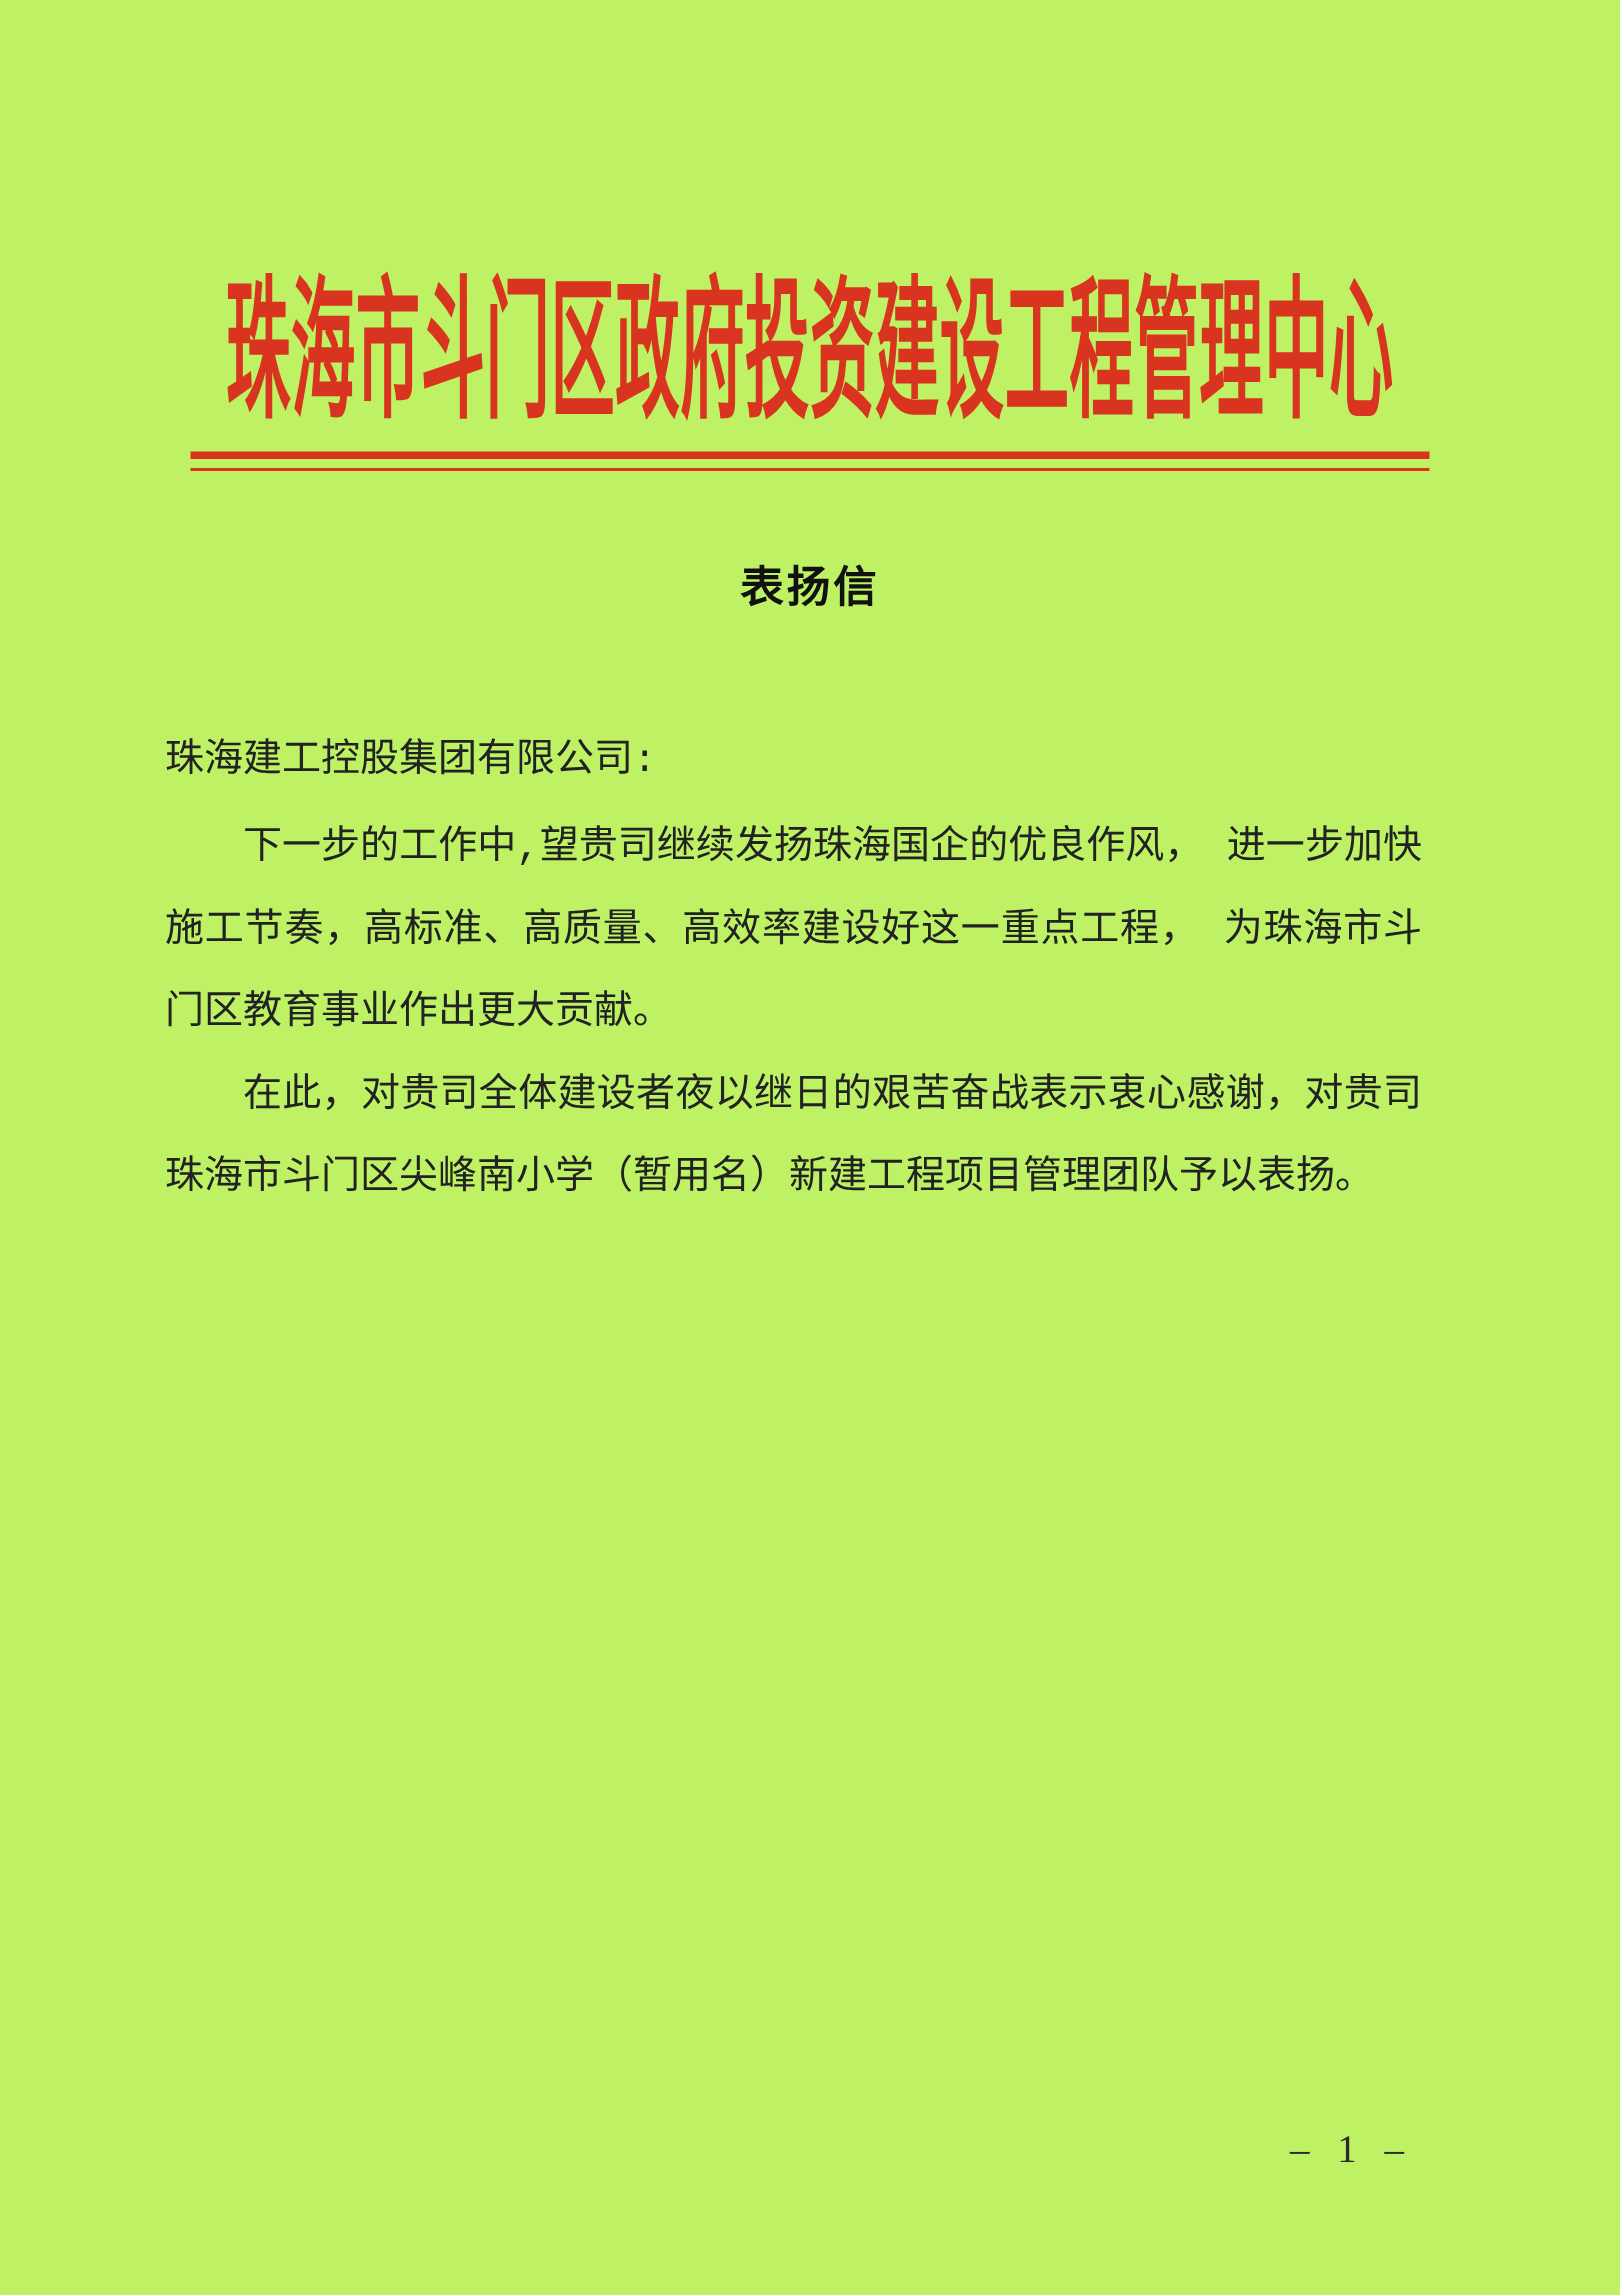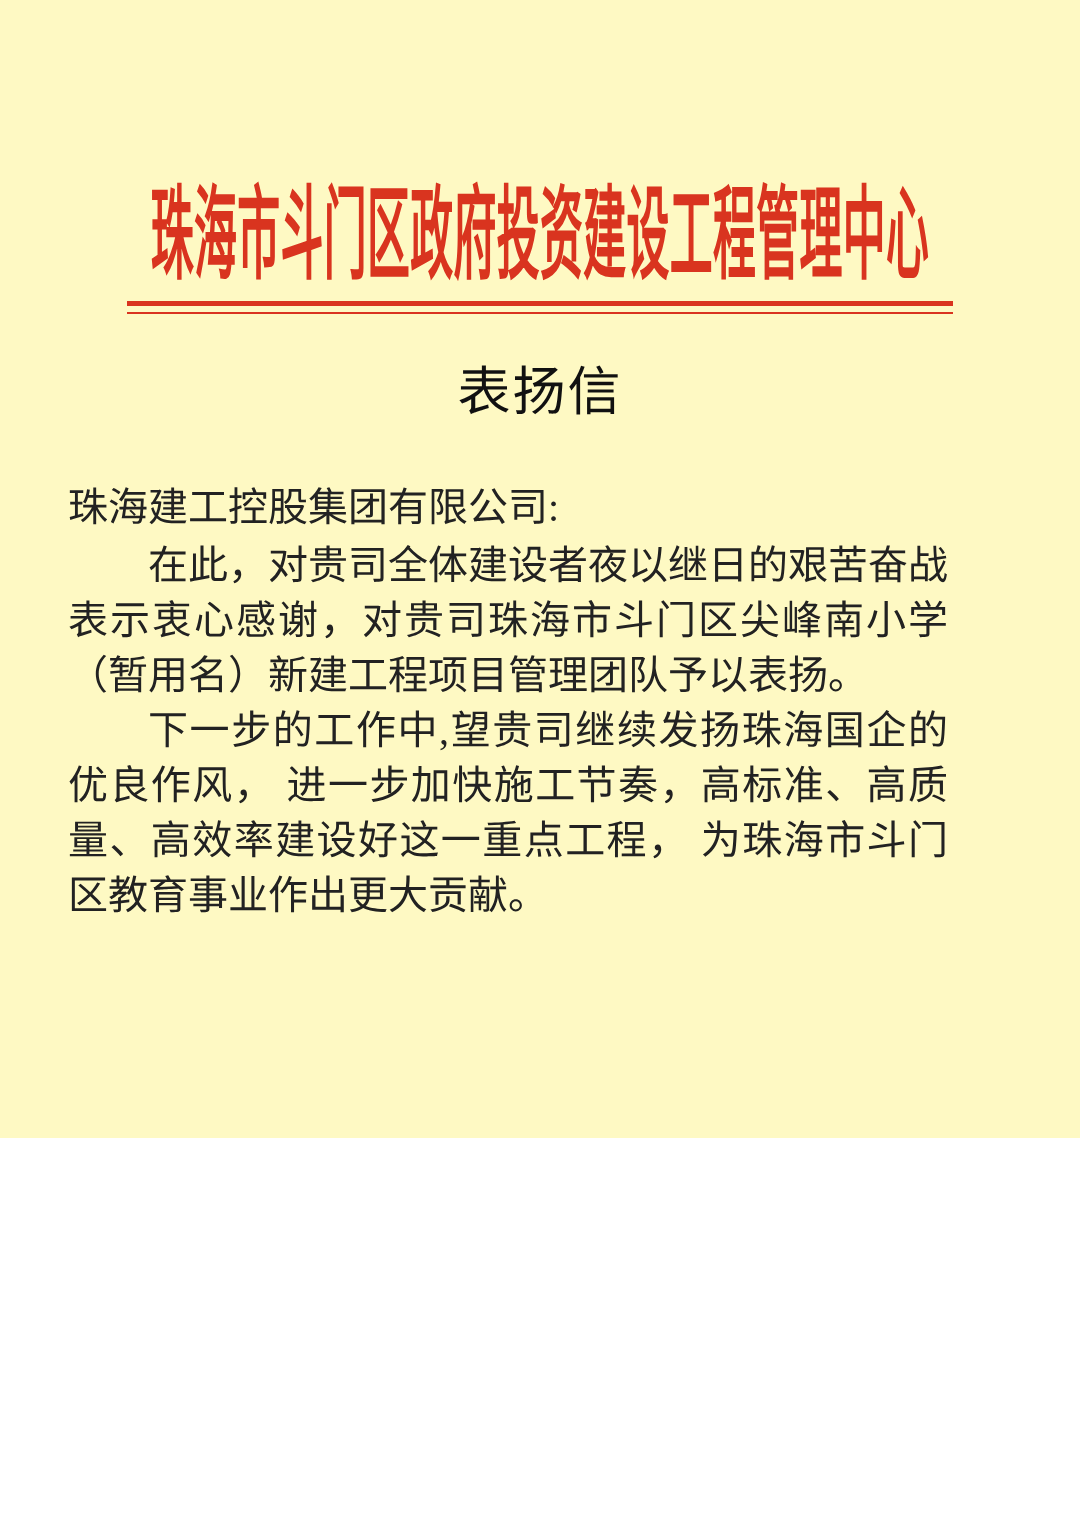--- a/index.html
+++ b/index.html
@@ -5,23 +5,23 @@
 <style>
   * { margin: 0; padding: 0; box-sizing: border-box; }
 
   html, body {
     background: #ffffff;
   }
 
   .page {
     position: relative;
     width: 1080px;
-    height: 1138px;
+    height: 1530px;
     margin: 0 auto;
-    background: #fef9c3;
+    background: #bef264;
     overflow: hidden;
     font-family: "Liberation Serif", "DejaVu Serif", serif;
     color: #1a1a1a;
   }
 
   
   .letterhead-wrap {
     margin-top: 183px;
     height: 106px;
     display: flex;
@@ -52,35 +52,36 @@
   .divider .line-thin {
     height: 2px;
     background: #d9341f;
     margin-top: 6px;
   }
 
   
   .doc-title {
     margin-top: 56px;
     text-align: center;
-    font-size: 53px;
+    font-size: 29px;
     line-height: 44px;
-    font-weight: normal;
+    font-weight: bold;
     color: #111111;
     letter-spacing: 2px;
   }
 
   
   .body-block {
     margin-top: 66px;
-    padding: 0 132px 0 68px;
-    font-size: 40px;
+    padding: 0 132px 0 110px;
+    font-size: 26px;
     line-height: 55px;
     color: #222222;
     text-align: justify;
+    font-family: Liberation Mono, monospace;
   }
 
   .salutation {
     text-align: left;
     margin-bottom: 3px;
   }
 
   .body-paragraph {
     text-indent: 2em;
   }
@@ -109,20 +110,20 @@
     <div class="line-thick"></div>
     <div class="line-thin"></div>
   </div>
 
   <h1 class="doc-title">表扬信</h1>
 
   <div class="body-block">
     <p class="salutation">珠海建工控股集团有限公司:</p>
 
 
+    <p class="body-paragraph">下一步的工作中,望贵司继续发扬珠海国企的优良作风， 进一步加快施工节奏，高标准、高质量、高效率建设好这一重点工程， 为珠海市斗门区教育事业作出更大贡献。</p>
+
     <p class="body-paragraph">在此，对贵司全体建设者夜以继日的艰苦奋战表示衷心感谢，对贵司珠海市斗门区尖峰南小学（暂用名）新建工程项目管理团队予以表扬。</p>
-
-    <p class="body-paragraph">下一步的工作中,望贵司继续发扬珠海国企的优良作风， 进一步加快施工节奏，高标准、高质量、高效率建设好这一重点工程， 为珠海市斗门区教育事业作出更大贡献。</p>
   </div>
 
   <div class="page-number">– 1 –</div>
 
 </div>
 
 </body></html>

